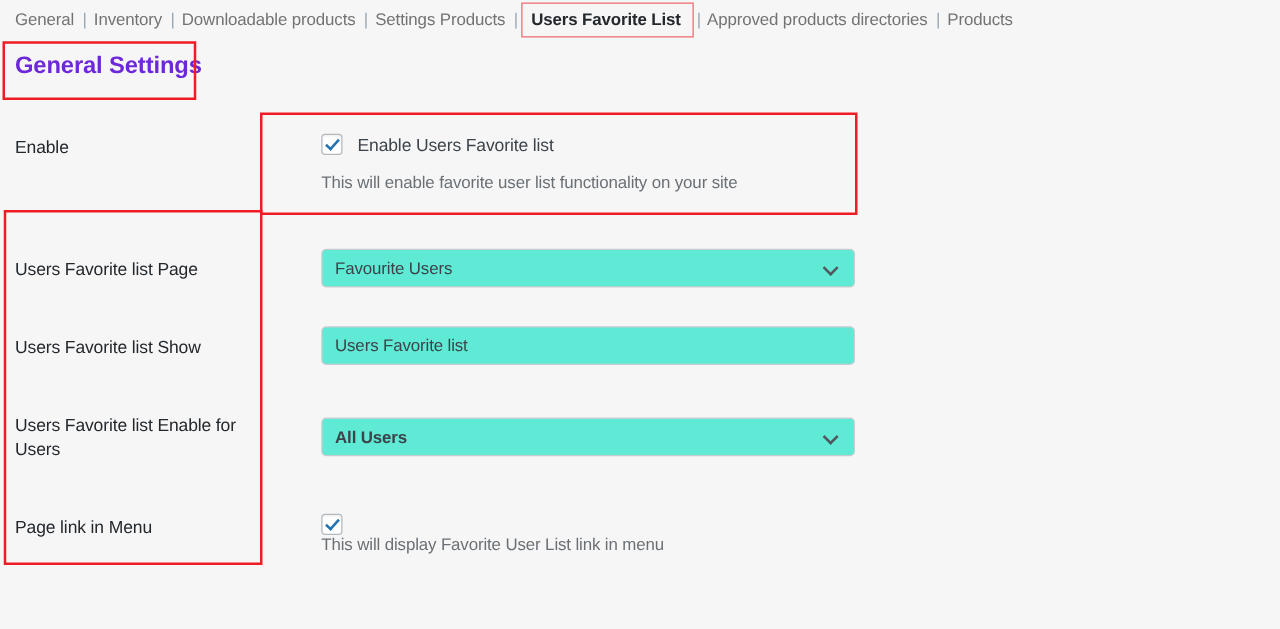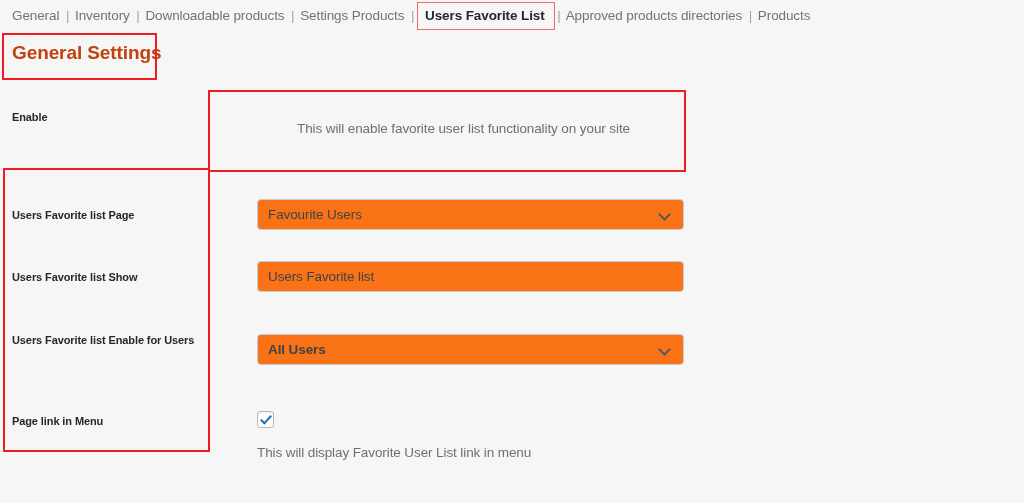--- a/index.html
+++ b/index.html
@@ -53,30 +53,30 @@
     pointer-events: none;
   }
 
   
   #section-heading {
     position: absolute;
     left: 12px;
     top: 42px;
     font-size: 19px;
     font-weight: bold;
-    color: #c2410c;
+    color: #6d28d9;
     letter-spacing: -0.1px;
   }
 
   
   .row-label {
     position: absolute;
     left: 12px;
-    font-size: 11px;
-    font-weight: bold;
+    font-size: 14px;
+    font-weight: normal;
     color: #23282d;
     width: 196px;
     line-height: 19px;
     letter-spacing: -0.1px;
   }
   .row-field {
     position: absolute;
     left: 257px;
   }
 
@@ -118,21 +118,21 @@
     font-size: 13.5px;
     color: #6b7075;
     letter-spacing: -0.1px;
   }
 
   
   .field-box {
     width: 427px;
     height: 31px;
     box-sizing: border-box;
-    background: #f97316;
+    background: #5eead4;
     border: 1px solid #c8ccd0;
     border-radius: 4px;
     display: flex;
     align-items: center;
     padding: 0 10px;
     font-size: 13.5px;
     color: #3c434a;
     letter-spacing: -0.1px;
     cursor: pointer;
   }
@@ -187,21 +187,25 @@
   <span class="tab-sep">|</span>
   <span class="tab-link">Approved products directories</span>
   <span class="tab-sep">|</span>
   <span class="tab-link">Products</span>
 </div>
 
 <div id="section-heading">General Settings</div>
 
 <div class="row-label" style="top:108px;">Enable</div>
 <div class="row-field" style="top:107px;">
-  <div class="help-text" style="margin-top:14px;margin-left:40px;">This will enable favorite user list functionality on your site</div>
+  <div class="cb-line">
+    <span class="wp-checkbox"></span>
+    <span class="cb-label">Enable Users Favorite list</span>
+  </div>
+  <div class="help-text" style="margin-top:14px;">This will enable favorite user list functionality on your site</div>
 </div>
 
 <div class="row-label" style="top:206px;">Users Favorite list Page</div>
 <div class="row-field" style="top:199px;">
   <div class="field-box">
     <span class="field-value">Favourite Users</span>
     <span class="chev"></span>
   </div>
 </div>
 
@@ -218,18 +222,18 @@
     <span class="field-value">All Users</span>
     <span class="chev"></span>
   </div>
 </div>
 
 <div class="row-label" style="top:412px;">Page link in Menu</div>
 <div class="row-field" style="top:411px;">
   <div class="cb-line">
     <span class="wp-checkbox"></span>
   </div>
-  <div class="help-text" style="margin-top:17px;">This will display Favorite User List link in menu</div>
+  <div class="help-text" style="">This will display Favorite User List link in menu</div>
 </div>
 
 <div class="annot" style="left:2px;  top:33px;  width:155px; height:47px;"></div>
 <div class="annot" style="left:208px; top:90px;  width:478px; height:82px;"></div>
 <div class="annot" style="left:3px;   top:168px; width:207px; height:284px;"></div>
 
 </body></html>

